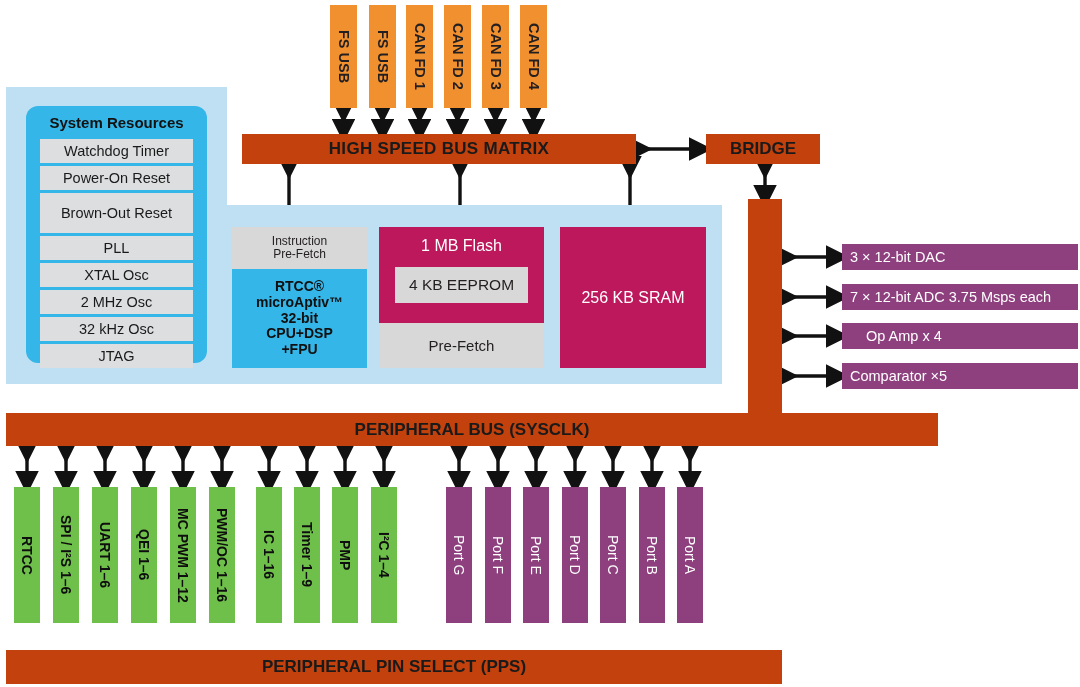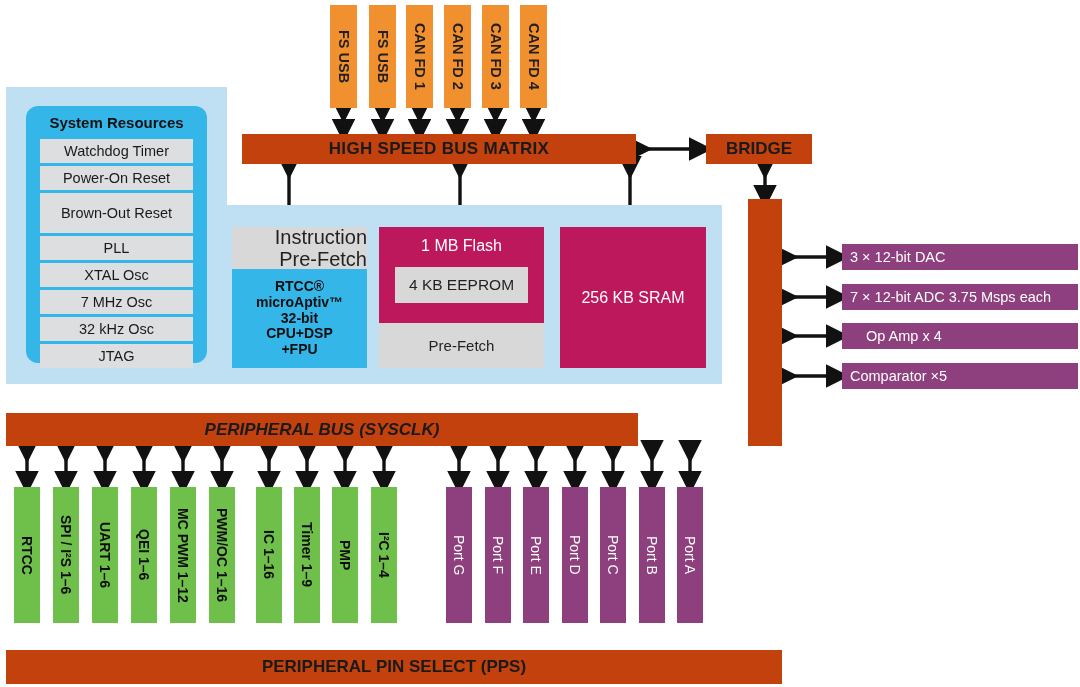--- a/index.html
+++ b/index.html
@@ -76,43 +76,43 @@
       <div class="blk orange vert" style="left:330px;top:5px;width:27px;height:103px;font-size:14.5px;">FS USB</div>
       <div class="blk orange vert" style="left:369px;top:5px;width:27px;height:103px;font-size:14.5px;">FS USB</div>
       <div class="blk orange vert" style="left:406px;top:5px;width:27px;height:103px;font-size:14.5px;">CAN FD 1</div>
       <div class="blk orange vert" style="left:444px;top:5px;width:27px;height:103px;font-size:14.5px;">CAN FD 2</div>
       <div class="blk orange vert" style="left:482px;top:5px;width:27px;height:103px;font-size:14.5px;">CAN FD 3</div>
       <div class="blk orange vert" style="left:520px;top:5px;width:27px;height:103px;font-size:14.5px;">CAN FD 4</div>
     </div>
 
   <div class="blk gray-bus" style="left:242px;top:134px;width:394px;height:30px;font-size:17px;letter-spacing:.3px;">HIGH SPEED BUS MATRIX</div>
 
-  <div class="blk gray-bus" style="left:706px;top:134px;width:106px;height:30px;font-size:17px;">BRIDGE</div>
+  <div class="blk gray-bus" style="left:706px;top:134px;width:114px;height:30px;font-size:17px;">BRIDGE</div>
 
   <div class="blk gray-bus" style="left:748px;top:199px;width:34px;height:247px;"></div>
 
   <div class="blk panel-lt" style="left:6px;top:87px;width:221px;height:297px;display:block;">
     <div class="blk panel-cy" style="left:20px;top:19px;width:181px;height:257px;display:block;border-radius:12px;">
       <div style="position:absolute;left:0;top:8px;width:100%;text-align:center;" class="sysres-title">System Resources</div>
       <div id="sysitems" style="position:absolute;left:14px;top:33px;width:153px;">
           <div class="blk sysitem" style="position:relative;height:24px;margin-bottom:3px;width:100%;">Watchdog Timer</div>
           <div class="blk sysitem" style="position:relative;height:24px;margin-bottom:3px;width:100%;">Power-On Reset</div>
           <div class="blk sysitem" style="position:relative;height:40px;margin-bottom:3px;width:100%;">Brown-Out Reset</div>
           <div class="blk sysitem" style="position:relative;height:24px;margin-bottom:3px;width:100%;">PLL</div>
           <div class="blk sysitem" style="position:relative;height:24px;margin-bottom:3px;width:100%;">XTAL Osc</div>
-          <div class="blk sysitem" style="position:relative;height:24px;margin-bottom:3px;width:100%;">7 MHz Osc</div>
+          <div class="blk sysitem" style="position:relative;height:24px;margin-bottom:3px;width:100%;">2 MHz Osc</div>
           <div class="blk sysitem" style="position:relative;height:24px;margin-bottom:3px;width:100%;">32 kHz Osc</div>
           <div class="blk sysitem" style="position:relative;height:24px;margin-bottom:3px;width:100%;">JTAG</div>
         </div>
     </div>
   </div>
 
   <div class="blk panel-lt" style="left:216px;top:205px;width:506px;height:179px;display:block;">
 
-    <div class="blk gray-box lbl" style="left:16px;top:22px;width:135px;height:42px;font-size:20px;flex-direction:column;align-items:flex-end;">
+    <div class="blk gray-box lbl" style="left:16px;top:22px;width:135px;height:42px;font-size:12px;flex-direction:column;">
       <span>Instruction</span>
       <span>Pre-Fetch</span>
     </div>
 
     <div class="blk cyan lbl" style="left:16px;top:64px;width:135px;height:99px;font-size:14px;flex-direction:column;font-weight:700;">
       <span>RTCC®</span>
       <span>microAptiv™</span>
       <span>32-bit</span>
       <span>CPU+DSP</span>
       <span>+FPU</span>
@@ -127,21 +127,21 @@
     <div class="blk navy" style="left:344px;top:22px;width:146px;height:141px;font-size:16px;">256 KB SRAM</div>
   </div>
 
   <div id="analog-blocks">
       <div class="blk purple" style="left:842px;top:244px;width:236px;height:26px;font-size:14.5px;justify-content:flex-start;padding-left:8px;">3 × 12-bit DAC</div>
       <div class="blk purple" style="left:842px;top:284px;width:236px;height:26px;font-size:14.5px;justify-content:flex-start;padding-left:8px;">7 × 12-bit ADC 3.75 Msps each</div>
       <div class="blk purple" style="left:842px;top:323px;width:236px;height:26px;font-size:14.5px;justify-content:flex-start;padding-left:24px;">Op Amp x 4</div>
       <div class="blk purple" style="left:842px;top:363px;width:236px;height:26px;font-size:14.5px;justify-content:flex-start;padding-left:8px;">Comparator ×5</div>
     </div>
 
-  <div class="blk gray-bus" style="left:6px;top:413px;width:632px;height:33px;font-size:17px;font-style:italic;">PERIPHERAL BUS (SYSCLK)</div>
+  <div class="blk gray-bus" style="left:6px;top:413px;width:932px;height:33px;font-size:17px;">PERIPHERAL BUS (SYSCLK)</div>
 
   <div id="green-blocks">
       <div class="blk green vert" style="left:14px;top:487px;width:26px;height:136px;font-size:14px;">RTCC</div>
       <div class="blk green vert" style="left:53px;top:487px;width:26px;height:136px;font-size:14px;">SPI / I²S 1–6</div>
       <div class="blk green vert" style="left:92px;top:487px;width:26px;height:136px;font-size:14px;">UART 1–6</div>
       <div class="blk green vert" style="left:131px;top:487px;width:26px;height:136px;font-size:14px;">QEI 1–6</div>
       <div class="blk green vert" style="left:170px;top:487px;width:26px;height:136px;font-size:14px;">MC PWM 1–12</div>
       <div class="blk green vert" style="left:209px;top:487px;width:26px;height:136px;font-size:14px;">PWM/OC  1–16</div>
       <div class="blk green vert" style="left:256px;top:487px;width:26px;height:136px;font-size:14px;">IC 1–16</div>
       <div class="blk green vert" style="left:294px;top:487px;width:26px;height:136px;font-size:14px;">Timer 1–9</div>

